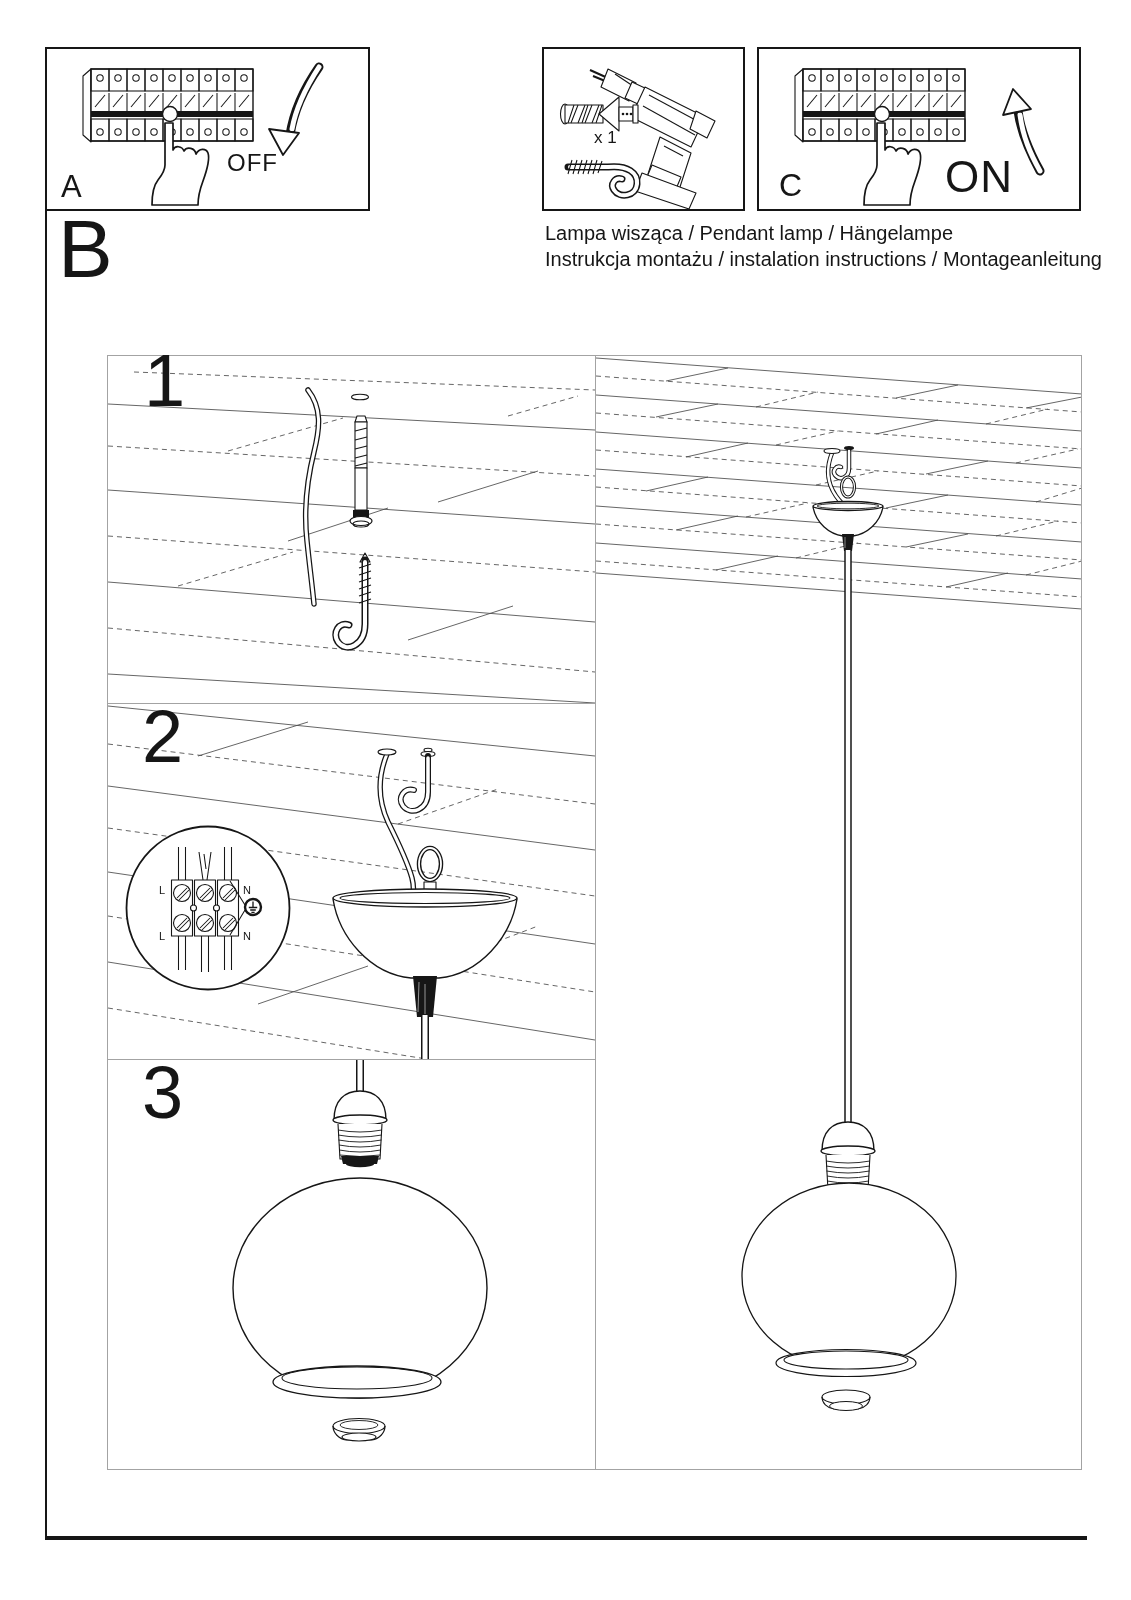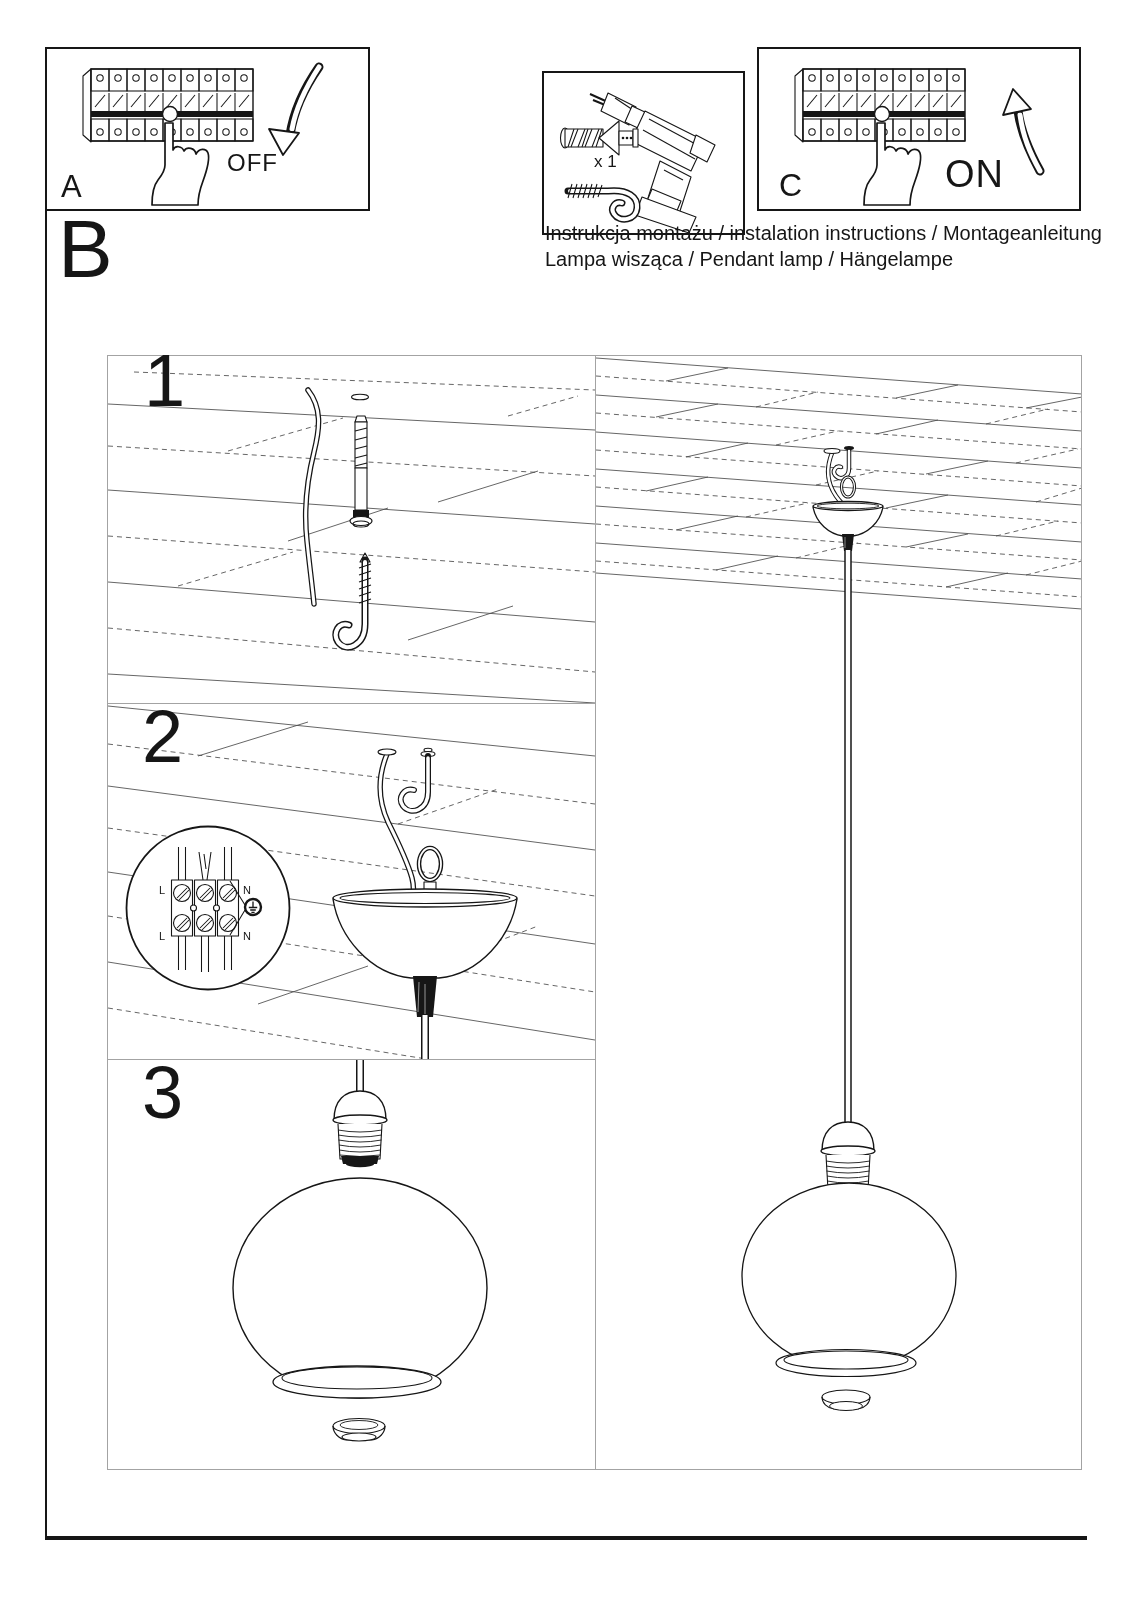--- a/index.html
+++ b/index.html
@@ -100,21 +100,21 @@
       <g>
         <path d="M272 18 C258 38 247 60 243 86" class="tb" style="stroke-width:9"></path>
         <path d="M272 18 C259 38 249 58 245 80" class="tw" style="stroke-width:5"></path>
         <polygon points="236,106 222,80 252,84" class="o" style="stroke-width:1.8"></polygon>
       </g>
     </svg>
     <div class="boxlabel" style="left:14px;top:122px;">A</div>
     <div class="statelabel" style="left:180px;top:102px;">OFF</div>
   </div>
 
-  <div class="tbox" style="left:542px;top:47px;width:203px;height:164px;margin-top:24px;">
+  <div class="tbox" style="left:542px;top:47px;width:203px;height:164px;">
     <svg width="199" height="160" viewBox="0 0 199 160">
       <g>
         <path d="M46 21 L66 30 M49 27 L66 34" class="os" style="stroke-width:2"></path>
         <polygon points="64,20 92,34 85,52 57,38" class="o2"></polygon>
         <line x1="71" y1="25" x2="89" y2="37" class="os"></line>
         <polygon points="88,33 103,40 96,56 81,49" class="o2"></polygon>
         <polygon points="101,38 161,68 147,98 87,68" class="o2"></polygon>
         <line x1="105" y1="46" x2="157" y2="74" class="os"></line>
         <line x1="99" y1="57" x2="151" y2="86" class="os"></line>
         <polygon points="152,62 171,72 163,89 146,80" class="o2"></polygon>
@@ -146,26 +146,26 @@
   <div class="tbox" style="left:757px;top:47px;width:324px;height:164px;">
     <svg width="320" height="160" viewBox="0 0 320 160">
       <use href="#bkr"></use>
       <g>
         <path d="M281 122 C270 102 262 84 259 62" class="tb" style="stroke-width:9"></path>
         <path d="M281 122 C271 104 264 88 261 66" class="tw" style="stroke-width:5"></path>
         <polygon points="254,40 244,66 272,60" class="o" style="stroke-width:1.8"></polygon>
       </g>
     </svg>
     <div class="boxlabel" style="left:20px;top:120px;font-size:32px;">C</div>
-    <div class="statelabel" style="left:186px;top:106px;font-size:38px;">ON</div>
+    <div class="statelabel" style="left:186px;top:106px;font-size:44px;">ON</div>
   </div>
 
   <div id="header-text">
+    <div>Lampa wisząca / Pendant lamp / Hängelampe</div>
     <div>Instrukcja montażu / instalation instructions / Montageanleitung</div>
-    <div>Lampa wisząca / Pendant lamp / Hängelampe</div>
   </div>
 
   <div id="section-b">B</div>
 
   <div class="panel" style="left:107px;top:355px;width:489px;height:349px;">
     <svg width="487" height="347" viewBox="0 0 487 347">
       <g>
         <path d="M26 16 L487 34" class="cd"></path>
         <path d="M0 48 L487 74" class="c"></path>
         <path d="M0 90 L487 120" class="cd"></path>

